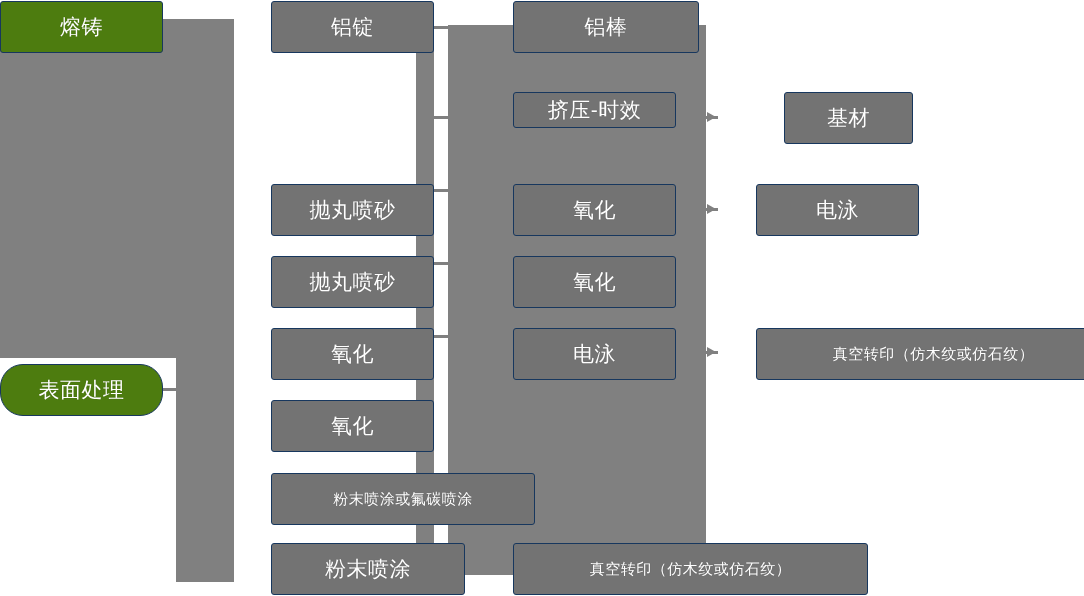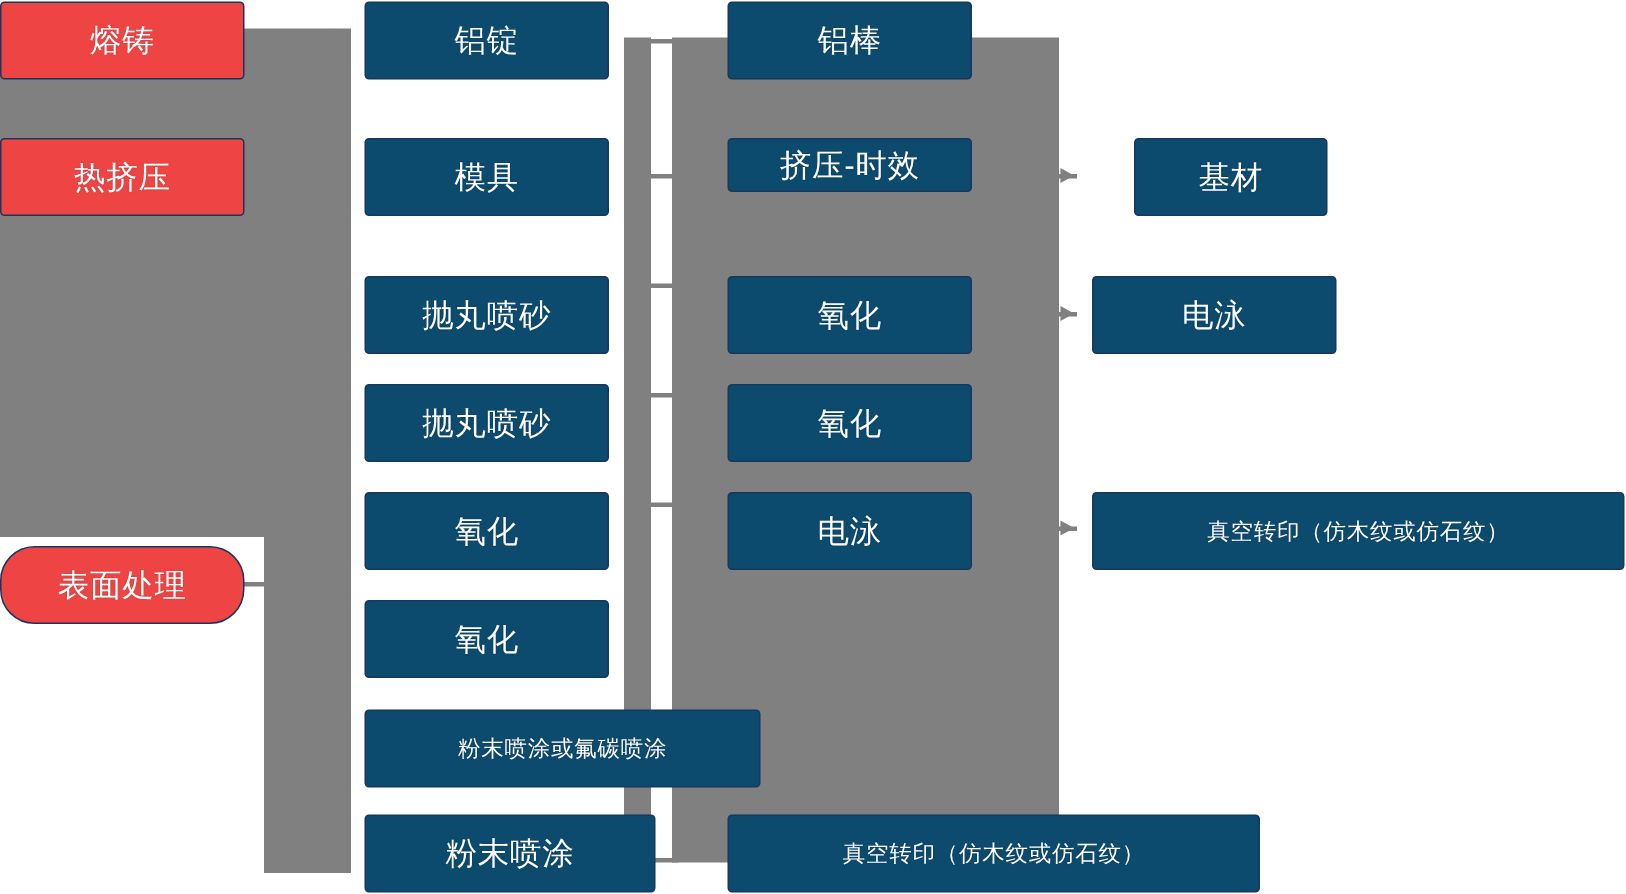--- a/index.html
+++ b/index.html
@@ -25,22 +25,22 @@
     border-left:8px solid transparent;border-right:8px solid transparent;
     border-top:11px solid #808080;}
 
   
   .box{position:absolute;display:flex;align-items:center;justify-content:center;
     box-sizing:border-box;color:#ffffff;white-space:nowrap;
     border:1px solid #17375E;border-radius:3px;
     font-size:21px;letter-spacing:.5px;
     text-shadow:0 0 1px rgba(0,0,0,.25);
   }
-  .box.dark{background:#ef4444;}
-  .box.light{background:#0c4a6e;}
+  .box.dark{background:#4d7c0f;}
+  .box.light{background:#737373;margin-left:28px;}
   
   .box::after{content:"";position:absolute;left:3px;right:-3px;bottom:-3px;height:3px;
     background:rgba(23,55,94,.65);border-radius:0 0 3px 3px;z-index:-1;}
   .box.wide{font-size:15px;}
 </style>
 </head>
 <body>
 
 <div id="stage">
 
@@ -86,53 +86,47 @@
 
   <div class="ashaft" style="left:706px;top:208px;width:12px;"></div>
   <div class="ahead sm" style="left:707px;top:204px;"></div>
 
   <div class="ashaft" style="left:706px;top:351px;width:12px;"></div>
   <div class="ahead sm" style="left:707px;top:347px;"></div>
 
   <div class="box dark" style="left:0px;top:1px;width:163px;height:52px;">
     <span>熔铸</span>
   </div>
-  <div class="box dark" style="left:0px;top:92px;width:163px;height:52px;">
-    <span>热挤压</span>
-  </div>
   <div class="box dark" style="left:0px;top:364px;width:163px;height:52px;border-radius:23px;">
     <span>表面处理</span>
   </div>
 
   <div class="box light" style="left:243px;top:1px;width:163px;height:52px;">
     <span>铝锭</span>
-  </div>
-  <div class="box light" style="left:243px;top:92px;width:163px;height:52px;">
-    <span>模具</span>
   </div>
   <div class="box light" style="left:243px;top:184px;width:163px;height:52px;">
     <span>抛丸喷砂</span>
   </div>
   <div class="box light" style="left:243px;top:256px;width:163px;height:52px;">
     <span>抛丸喷砂</span>
   </div>
   <div class="box light" style="left:243px;top:328px;width:163px;height:52px;">
     <span>氧化</span>
   </div>
   <div class="box light" style="left:243px;top:400px;width:163px;height:52px;">
     <span>氧化</span>
   </div>
   <div class="box light wide" style="left:243px;top:473px;width:264px;height:52px;text-align:right;">
     <span>粉末喷涂或氟碳喷涂</span>
   </div>
   <div class="box light" style="left:243px;top:543px;width:194px;height:52px;">
     <span>粉末喷涂</span>
   </div>
 
-  <div class="box light" style="left:485px;top:1px;width:163px;height:52px;">
+  <div class="box light" style="left:485px;top:1px;width:186px;height:52px;">
     <span>铝棒</span>
   </div>
   <div class="box light" style="left:485px;top:92px;width:163px;height:36px;">
     <span>挤压-时效</span>
   </div>
   <div class="box light" style="left:485px;top:184px;width:163px;height:52px;">
     <span>氧化</span>
   </div>
   <div class="box light" style="left:485px;top:256px;width:163px;height:52px;">
     <span>氧化</span>

